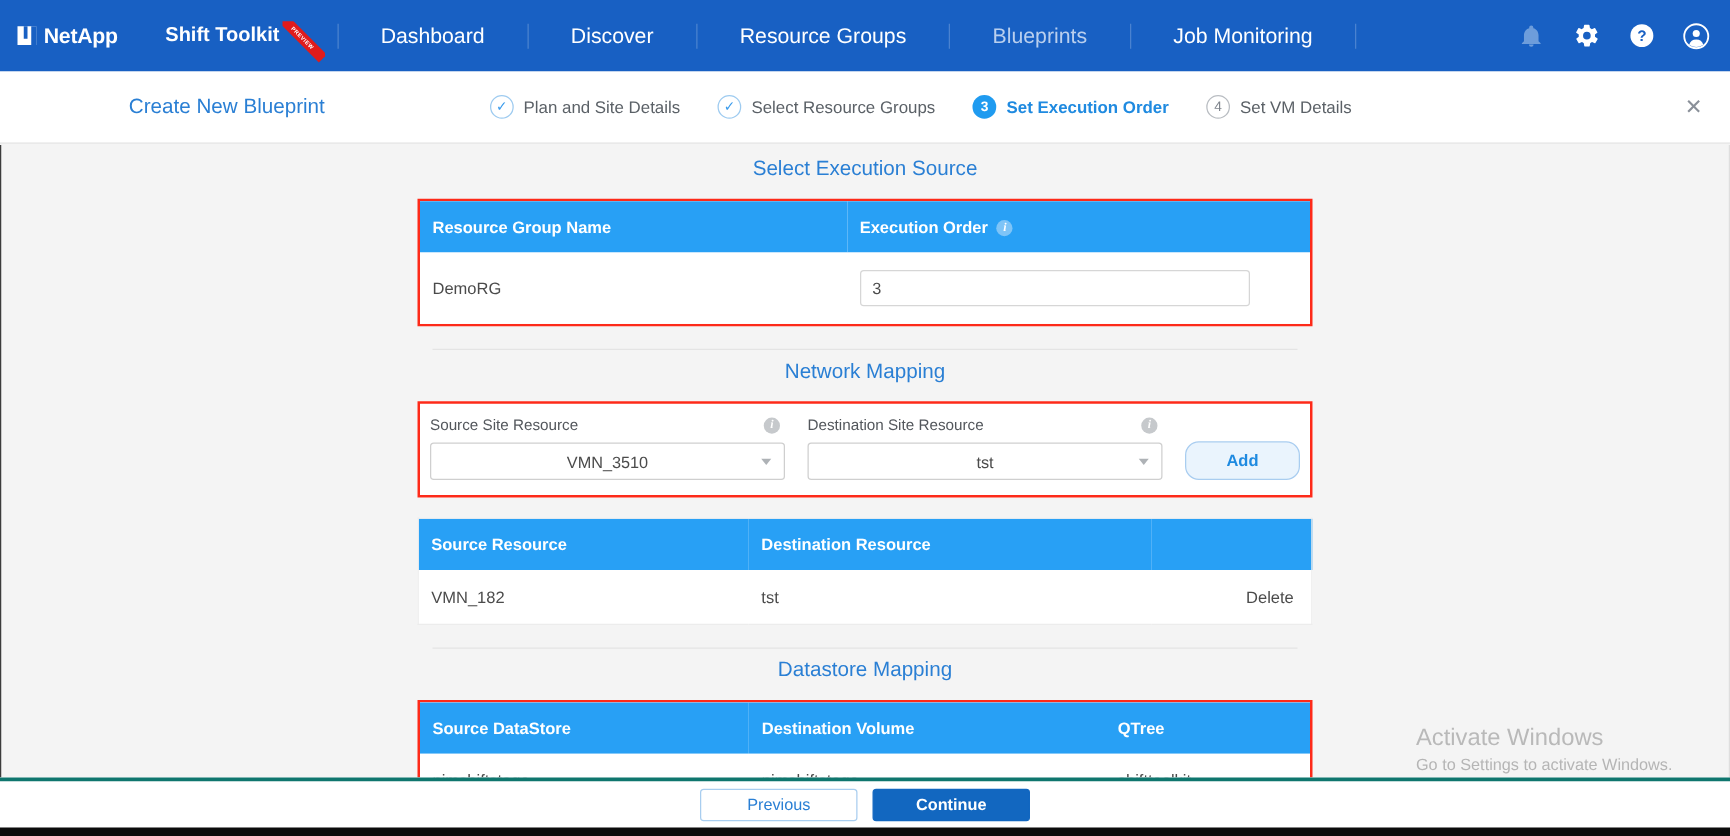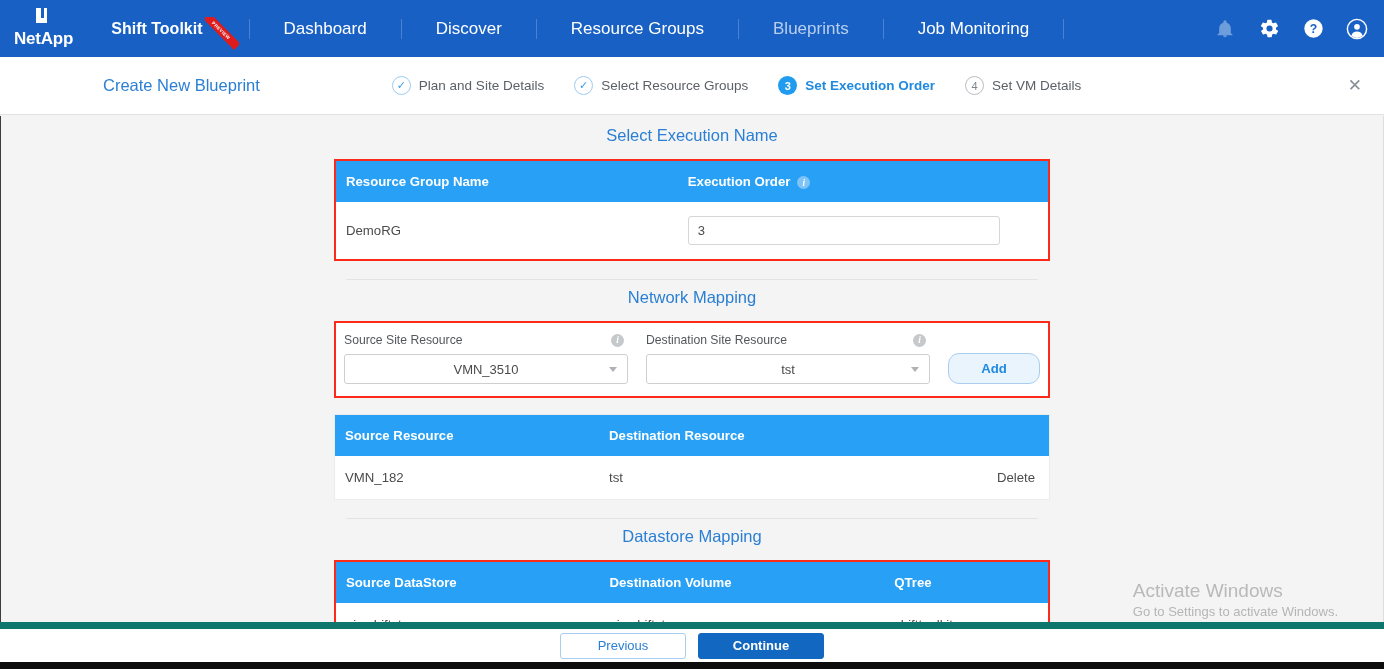--- a/index.html
+++ b/index.html
@@ -29,21 +29,20 @@
     display: flex;
     align-items: center;
     padding-left: 14px;
     z-index: 20;
   }
   .netapp-logo {
     display: flex;
     align-items: center;
     gap: 6px;
     margin-right: 38px;
-    flex-direction: column;
   }
   .netapp-mark {
     width: 15px; height: 15px;
     background: #ffffff;
     position: relative;
     flex: none;
   }
   .netapp-mark::before {
     content: "";
     position: absolute;
@@ -338,21 +337,21 @@
     text-align: right;
     padding-right: 14px !important;
   }
 
   
   .footer {
     position: absolute;
     left: 0; bottom: 7px;
     width: 1384px; height: 40px;
     background: #ffffff;
-    border-top: 7px solid #0f766e;
+    border-top: 3px solid #0f766e;
     display: flex;
     align-items: center;
     justify-content: center;
     gap: 12px;
     z-index: 18;
   }
   .btn-prev {
     width: 126px; height: 26px;
     background: #ffffff;
     border: 1px solid #a8cdef;
@@ -484,21 +483,21 @@
       </div>
 
     </div>
 
     <div class="wizard-close">✕</div>
   </div>
 
   <div class="content">
     <div class="center-col">
 
-      <div class="section-title">Select Execution Name</div>
+      <div class="section-title">Select Execution Source</div>
 
       <div class="redbox">
         <table class="tbl">
           <thead>
             <tr>
               <th style="width:48%">Resource Group Name</th>
               <th style="width:52%">
                 <span>Execution Order</span><span class="info-dot">i</span>
               </th>
             </tr>

